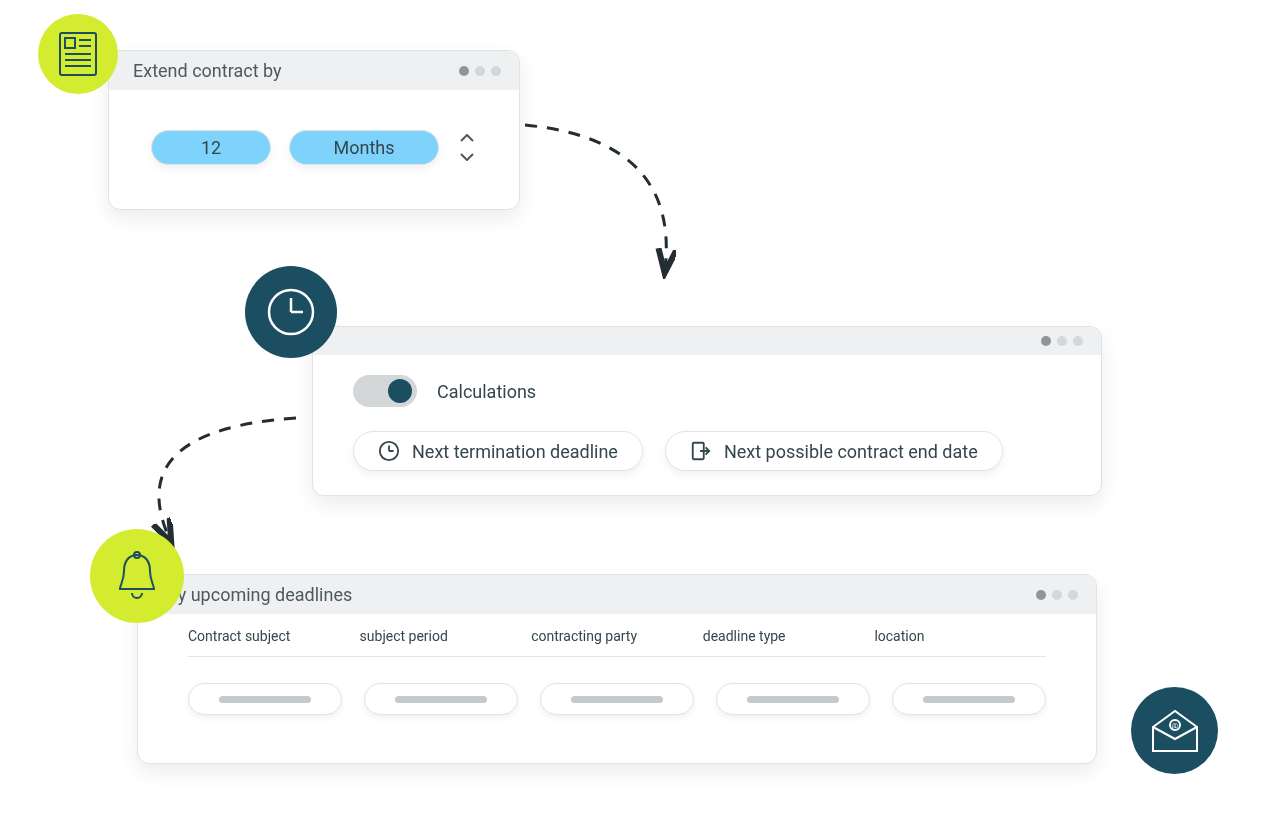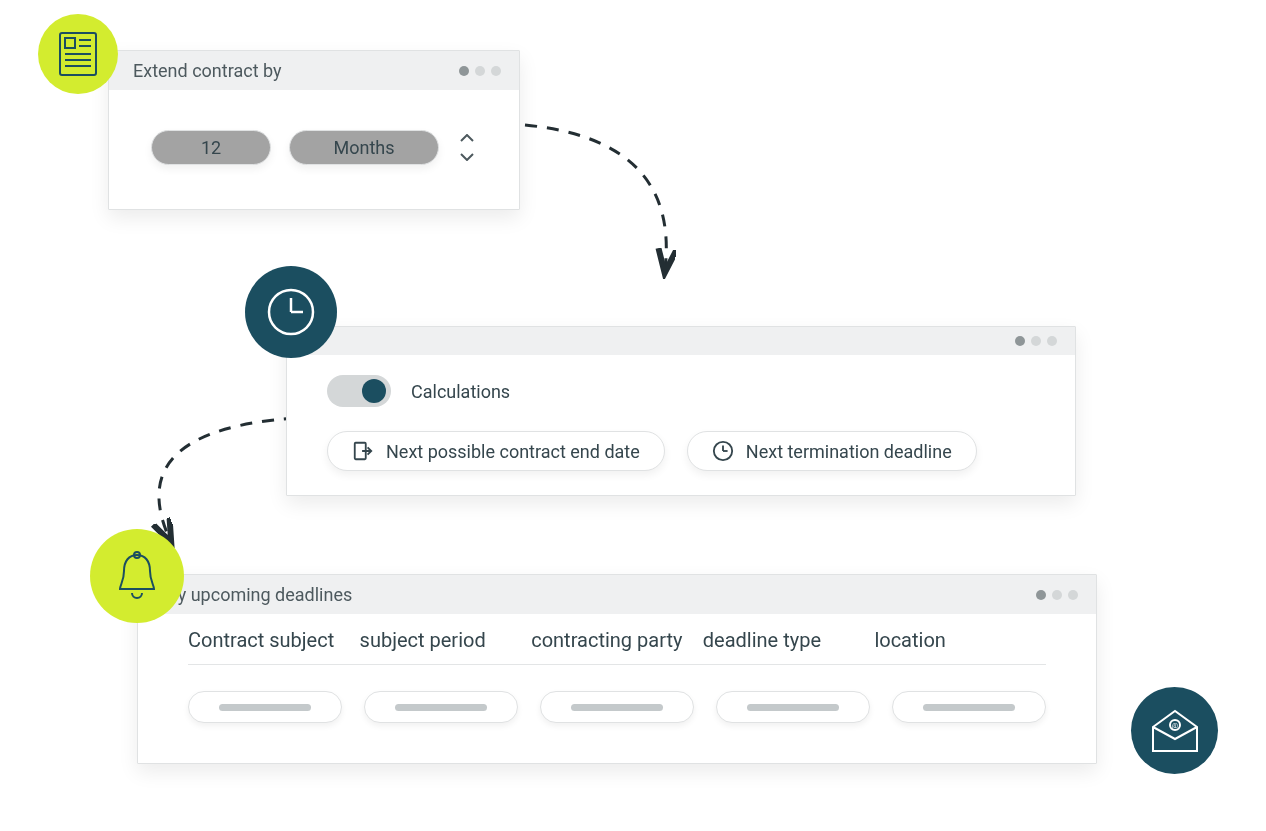--- a/index.html
+++ b/index.html
@@ -27,21 +27,21 @@
     .badge-document { top: 14px; left: 38px; width: 80px; height: 80px; }
     .badge-clock   { top: 266px; left: 245px; width: 92px; height: 92px; }
     .badge-bell    { top: 529px; left: 90px; width: 94px; height: 94px; }
     .badge-mail    { top: 687px; left: 1131px; width: 87px; height: 87px; }
 
     
     .card {
       position: absolute;
       background: #ffffff;
       border: 1px solid #e0e2e3;
-      border-radius: 1px;
+      border-radius: 12px;
       box-shadow: 0 8px 20px rgba(0,0,0,0.08);
       overflow: hidden;
       z-index: 5;
     }
     .card-header {
       background: #eff0f1;
       display: flex;
       align-items: center;
       justify-content: space-between;
       padding: 9px 18px 9px 24px;
@@ -59,21 +59,21 @@
     .card-extend { top: 50px; left: 108px; width: 412px; height: 160px; }
     .extend-body {
       display: flex;
       align-items: center;
       justify-content: center;
       gap: 18px;
       height: calc(100% - 44px);
       padding: 0 18px;
     }
     .pill-input {
-      background: #a3a3a3;
+      background: #7dd3fc;
       border: 1px solid #e0e2e3;
       border-radius: 999px;
       padding: 6px 28px;
       font-size: 18px;
       color: #35464d;
       text-align: center;
       box-shadow: 0 4px 8px rgba(0,0,0,0.06);
       min-width: 120px;
     }
     .pill-input.wide { min-width: 150px; }
@@ -83,21 +83,21 @@
       gap: 2px;
       color: #4d595e;
     }
     .stepper-btn {
       width: 20px; height: 16px;
       display: flex; align-items: center; justify-content: center;
       cursor: pointer;
     }
 
     
-    .card-calc { top: 326px; left: 286px; width: 790px; height: 170px; }
+    .card-calc { top: 326px; left: 312px; width: 790px; height: 170px; }
     .calc-body { padding: 20px 40px; }
     .toggle-row { display: flex; align-items: center; gap: 20px; margin-bottom: 24px; }
     .toggle {
       width: 64px; height: 32px;
       background: #d4d7d8;
       border-radius: 999px;
       position: relative;
     }
     .toggle-knob {
       position: absolute;
@@ -119,21 +119,21 @@
       box-shadow: 0 4px 8px rgba(0,0,0,0.06);
     }
     .chip svg { width: 22px; height: 22px; stroke: #35464d; }
 
     
     .card-deadlines { top: 574px; left: 137px; width: 960px; height: 190px; }
     .deadlines-body { padding: 14px 50px 28px; }
     .table-head {
       display: flex;
       justify-content: space-between;
-      font-size: 20px;
+      font-size: 14px;
       color: #35464d;
       padding-bottom: 12px;
       border-bottom: 1px solid #e3e5e6;
     }
     .table-head > div { flex: 1; text-align: left; }
     .table-head > div:last-child { text-align: left; }
     .table-row {
       display: flex;
       justify-content: space-between;
       gap: 22px;
@@ -249,32 +249,32 @@
   <div class="calc-body">
     <div class="toggle-row">
       <div class="toggle">
         <div class="toggle-knob"></div>
       </div>
       <div class="toggle-label">Calculations</div>
     </div>
     <div class="calc-chips">
       <div class="chip">
         <svg viewBox="0 0 24 24" fill="none" stroke-width="2">
-          <rect x="3" y="3" width="12" height="18" rx="1"></rect>
-            <path d="M11 12 L21 12 M17 8 L21 12 L17 16"></path>
-        </svg>
-        <span>Next possible contract end date</span>
-      </div>
-      <div class="chip">
-        <svg viewBox="0 0 24 24" fill="none" stroke-width="2">
           <circle cx="12" cy="12" r="10"></circle>
             <line x1="12" y1="12" x2="12" y2="6"></line>
             <line x1="12" y1="12" x2="17" y2="12"></line>
         </svg>
         <span>Next termination deadline</span>
+      </div>
+      <div class="chip">
+        <svg viewBox="0 0 24 24" fill="none" stroke-width="2">
+          <rect x="3" y="3" width="12" height="18" rx="1"></rect>
+            <path d="M11 12 L21 12 M17 8 L21 12 L17 16"></path>
+        </svg>
+        <span>Next possible contract end date</span>
       </div>
     </div>
   </div>
 </div>
 
 <div class="card card-deadlines">
   <div class="card-header">
     <div class="card-title">My upcoming deadlines</div>
     <div class="dots">
       <div class="dot dark"></div>

